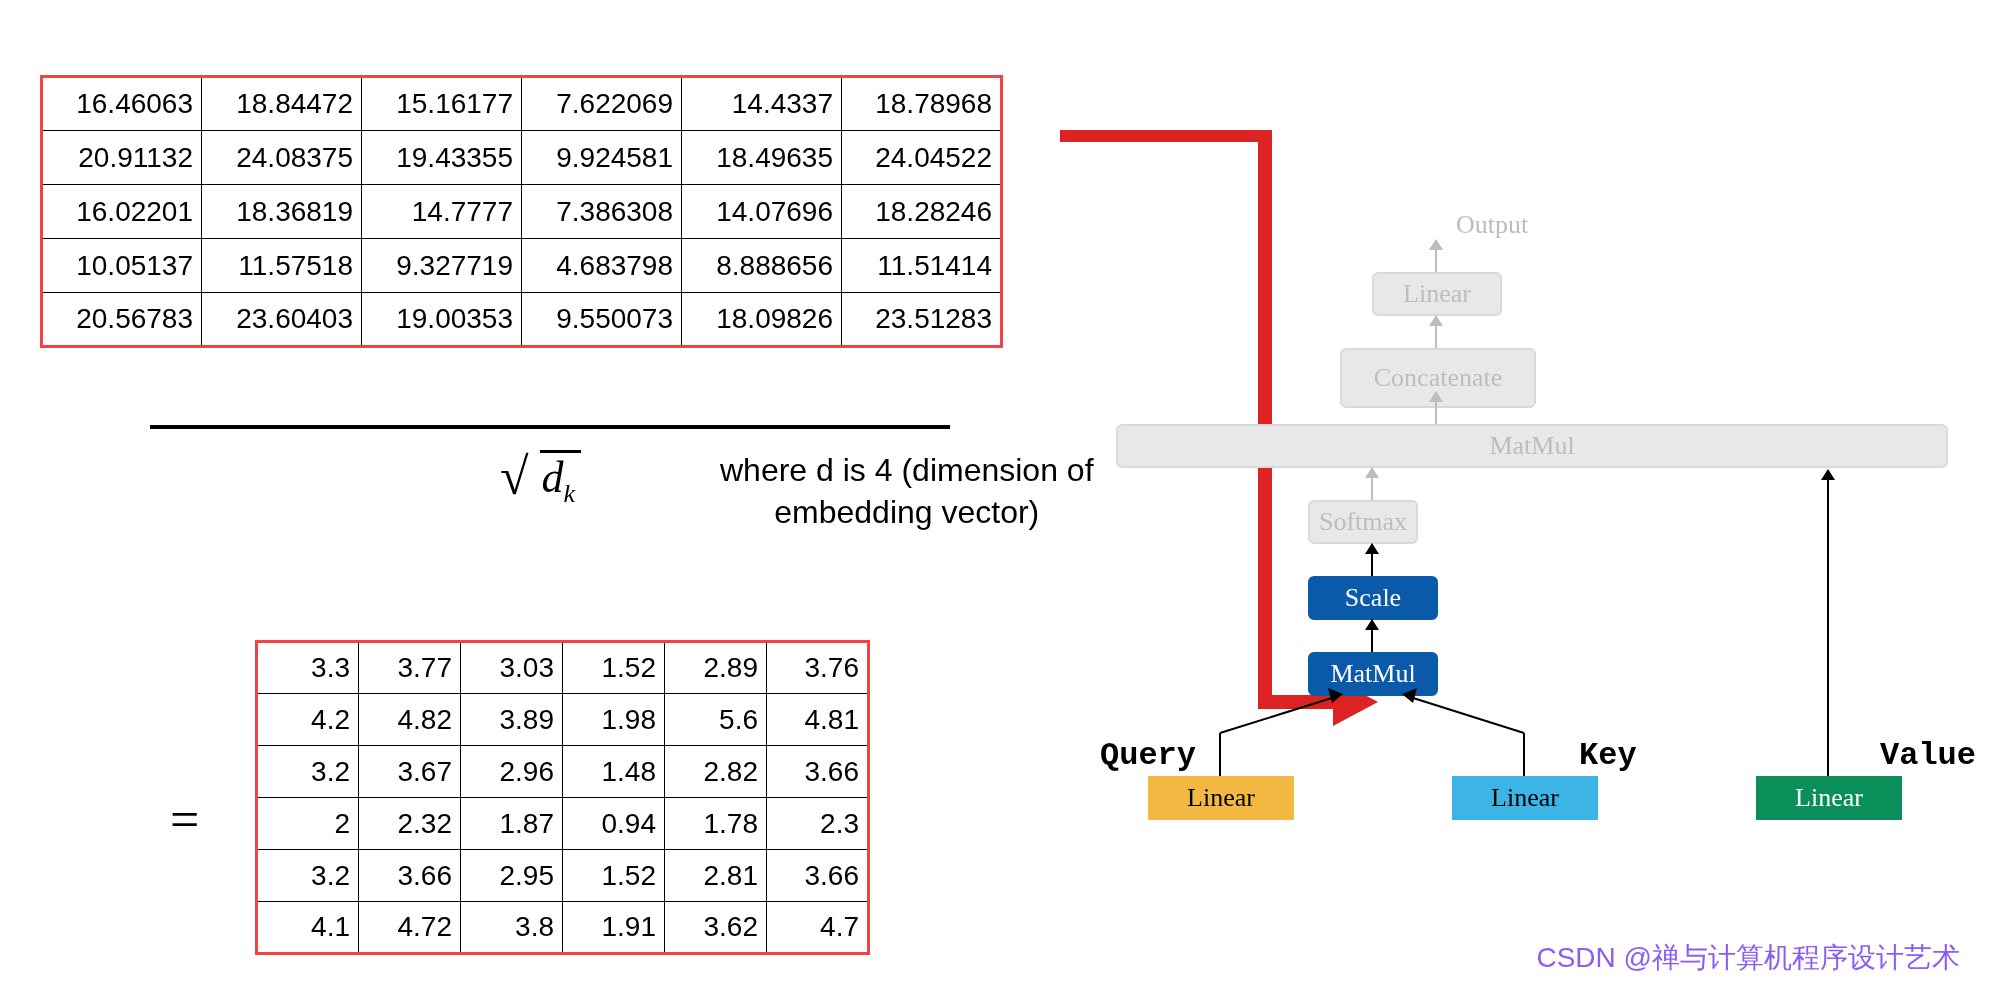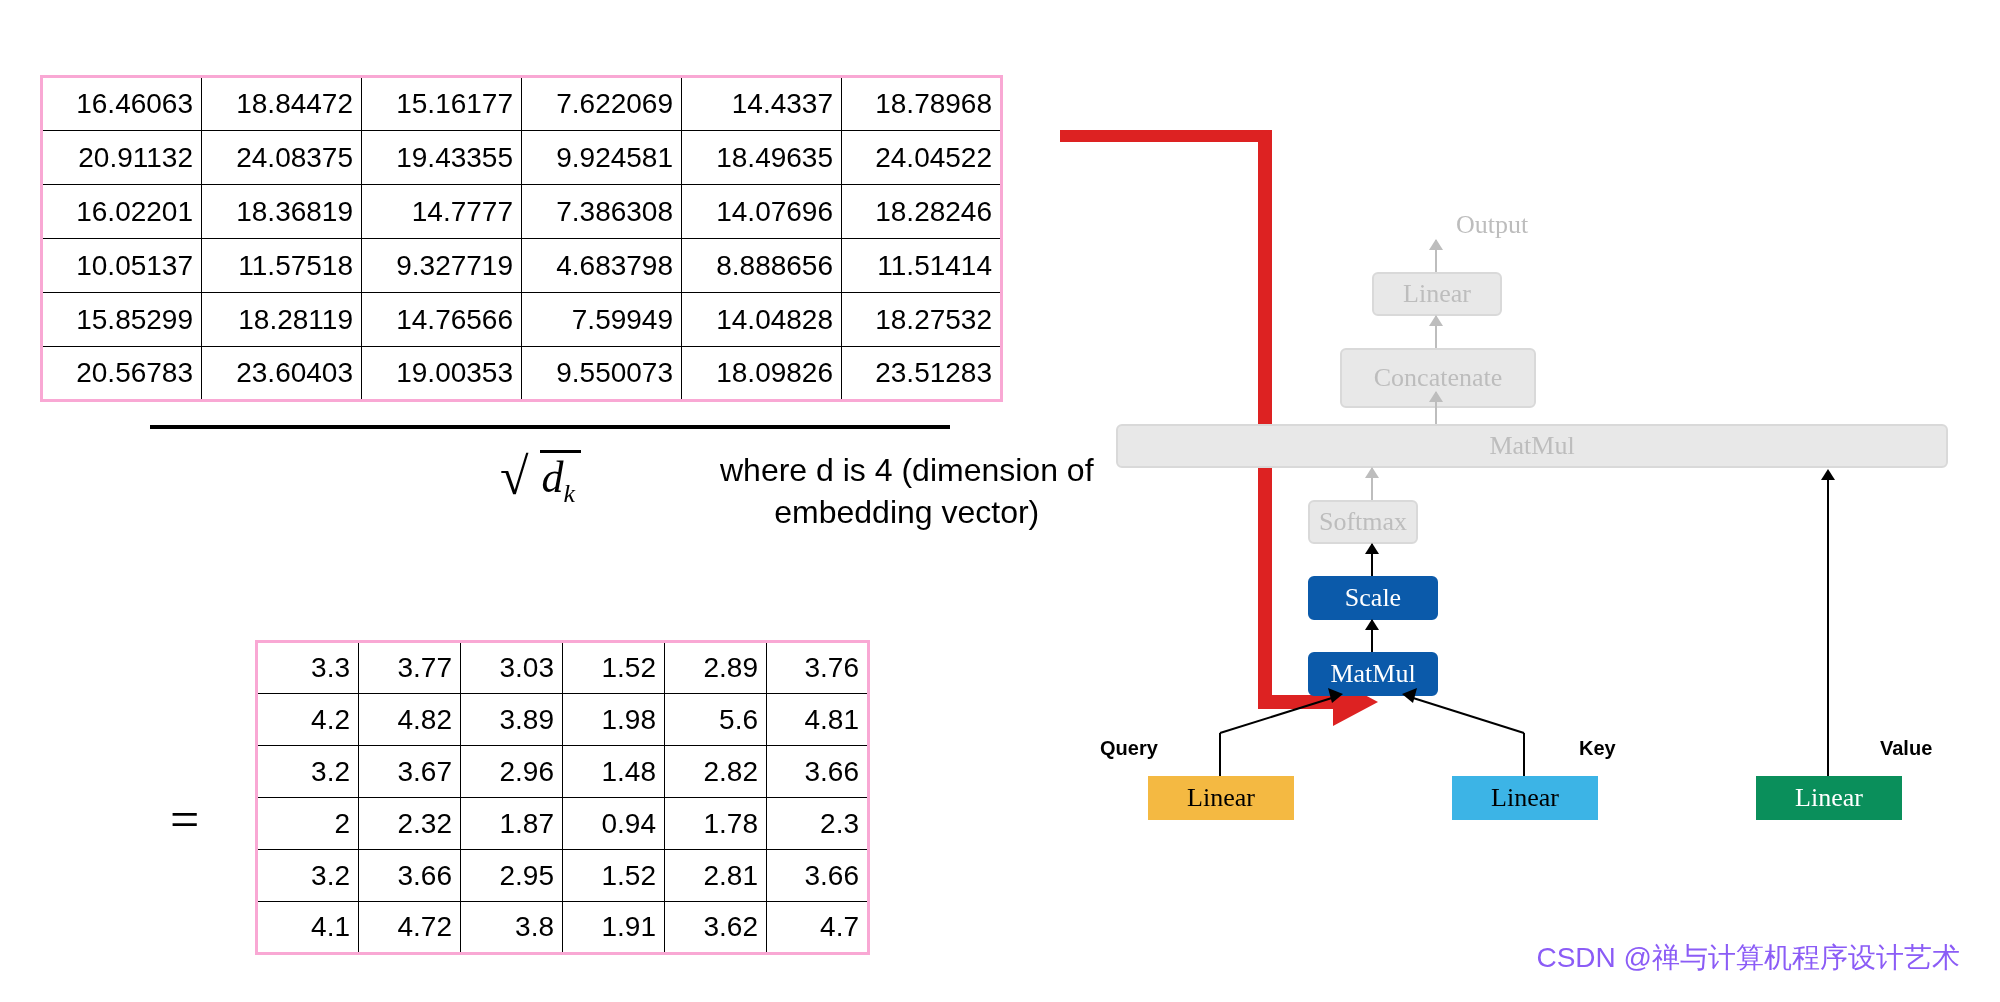--- a/index.html
+++ b/index.html
@@ -5,21 +5,21 @@
   * { box-sizing: border-box; }
   body {
     margin: 0;
     width: 2000px;
     height: 1002px;
     font-family: Arial, sans-serif;
     background: #fff;
     position: relative;
   }
   .table {
-    border: 3px solid #f9a8d4;
+    border: 3px solid #ef4444;
     border-collapse: collapse;
     position: absolute;
   }
   .table td {
     border: 1px solid #000;
     text-align: right;
     padding: 4px 8px;
     font-size: 28px;
     font-family: Arial, sans-serif;
   }
@@ -75,21 +75,21 @@
     align-items: center;
     justify-content: center;
     border-radius: 6px;
   }
   .grey-box { background: #e8e8e8; color: #bdbdbd; border: 2px solid #d9d9d9; }
   .blue-box { background: #0b5aaa; color: #fff; border: 2px solid #0b5aaa; }
   .orange-box { background: #f4b942; color: #000; border: 2px solid #f4b942; border-radius: 0; }
   .green-box { background: #0a8f5b; color: #fff; border: 2px solid #0a8f5b; border-radius: 0; }
   .cyan-flat { background: #3cb4e6; color: #000; border: 2px solid #3cb4e6; border-radius: 0; }
 
-  .label { position: absolute; font-size: 20px; font-weight: bold; font-family: Liberation Sans, sans-serif; }
+  .label { position: absolute; font-size: 32px; font-weight: bold; font-family: Liberation Mono, monospace; }
   .out-label { position: absolute; font-size: 26px; font-family: "Times New Roman", serif; color: #bdbdbd; margin-left: 46px; }
 
   .arrow-up { position: absolute; }
   .arrow-up .line { position: absolute; left: 50%; width: 2px; background: #000; transform: translateX(-1px); bottom: 0; height: 100%; }
   .arrow-up .head { position: absolute; left: 50%; top: -1px; transform: translateX(-50%); width: 0; height: 0; border-left: 7px solid transparent; border-right: 7px solid transparent; border-bottom: 11px solid #000; }
   .arrow-up.grey .line { background: #bdbdbd; }
   .arrow-up.grey .head { border-bottom-color: #bdbdbd; }
 
   .watermark {
     position: absolute;
@@ -129,28 +129,20 @@
         <td>14.07696</td>
         <td>18.28246</td>
       </tr>
       <tr>
         <td>10.05137</td>
         <td>11.57518</td>
         <td>9.327719</td>
         <td>4.683798</td>
         <td>8.888656</td>
         <td>11.51414</td>
-      </tr>
-      <tr>
-        <td>15.85299</td>
-        <td>18.28119</td>
-        <td>14.76566</td>
-        <td>7.59949</td>
-        <td>14.04828</td>
-        <td>18.27532</td>
       </tr>
       <tr>
         <td>20.56783</td>
         <td>23.60403</td>
         <td>19.00353</td>
         <td>9.550073</td>
         <td>18.09826</td>
         <td>23.51283</td>
       </tr>
     </tbody>

